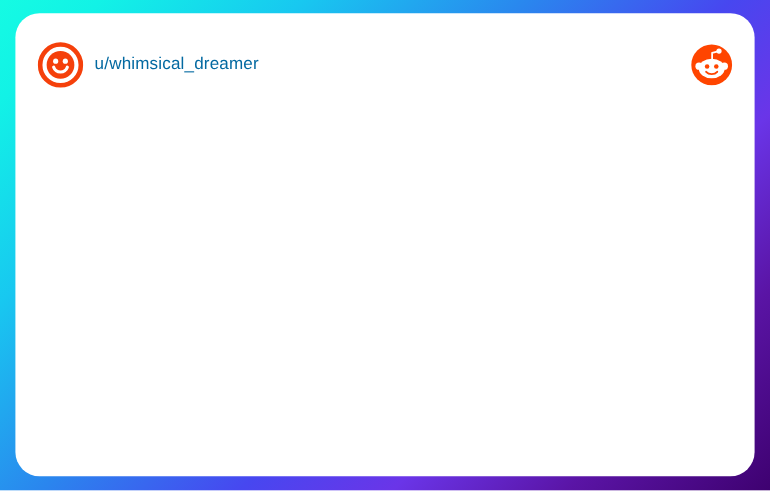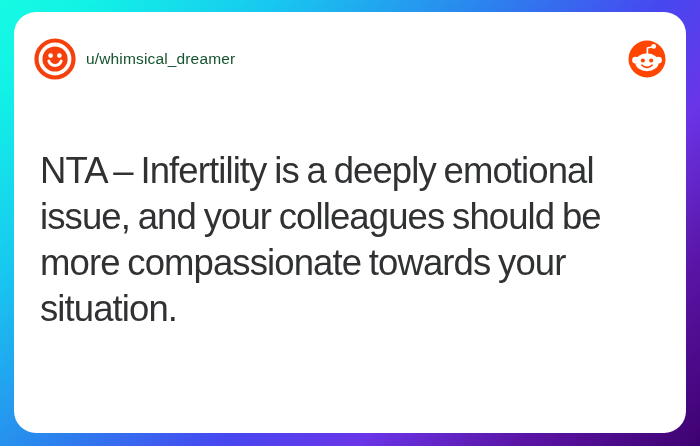--- a/index.html
+++ b/index.html
@@ -63,21 +63,21 @@
     display: block;
   }
 
   #username {
     position: absolute;
     left: 72px;
     top: 38px;
     font-family: "Liberation Sans", sans-serif;
     font-size: 15.5px;
     letter-spacing: 0.15px;
-    color: #14532d;
+    color: #0369a1;
     white-space: nowrap;
   }
 
   #reddit-logo {
     position: absolute;
     right: 20px;
     top: 28px;
     width: 38px;
     height: 38px;
     display: block;
@@ -129,16 +129,15 @@
         <circle cx="32.1" cy="21.2" r="3.5" fill="#FFFFFF"></circle>
 
         <circle cx="15.6" cy="21.6" r="2.15" fill="#FF4500"></circle>
         <circle cx="24.4" cy="21.6" r="2.15" fill="#FF4500"></circle>
 
         <path d="M14.7 26.6 a6.4 5.0 0 0 0 10.6 0" fill="none" stroke="#FF4500" stroke-width="1.8" stroke-linecap="round"></path>
       </svg>
 
     </div>
 
-    <div id="post-body">NTA – Infertility is a deeply emotional issue, and your colleagues should be more compassionate towards your situation.</div>
 
   </div>
 </div>
 
 </body></html>

